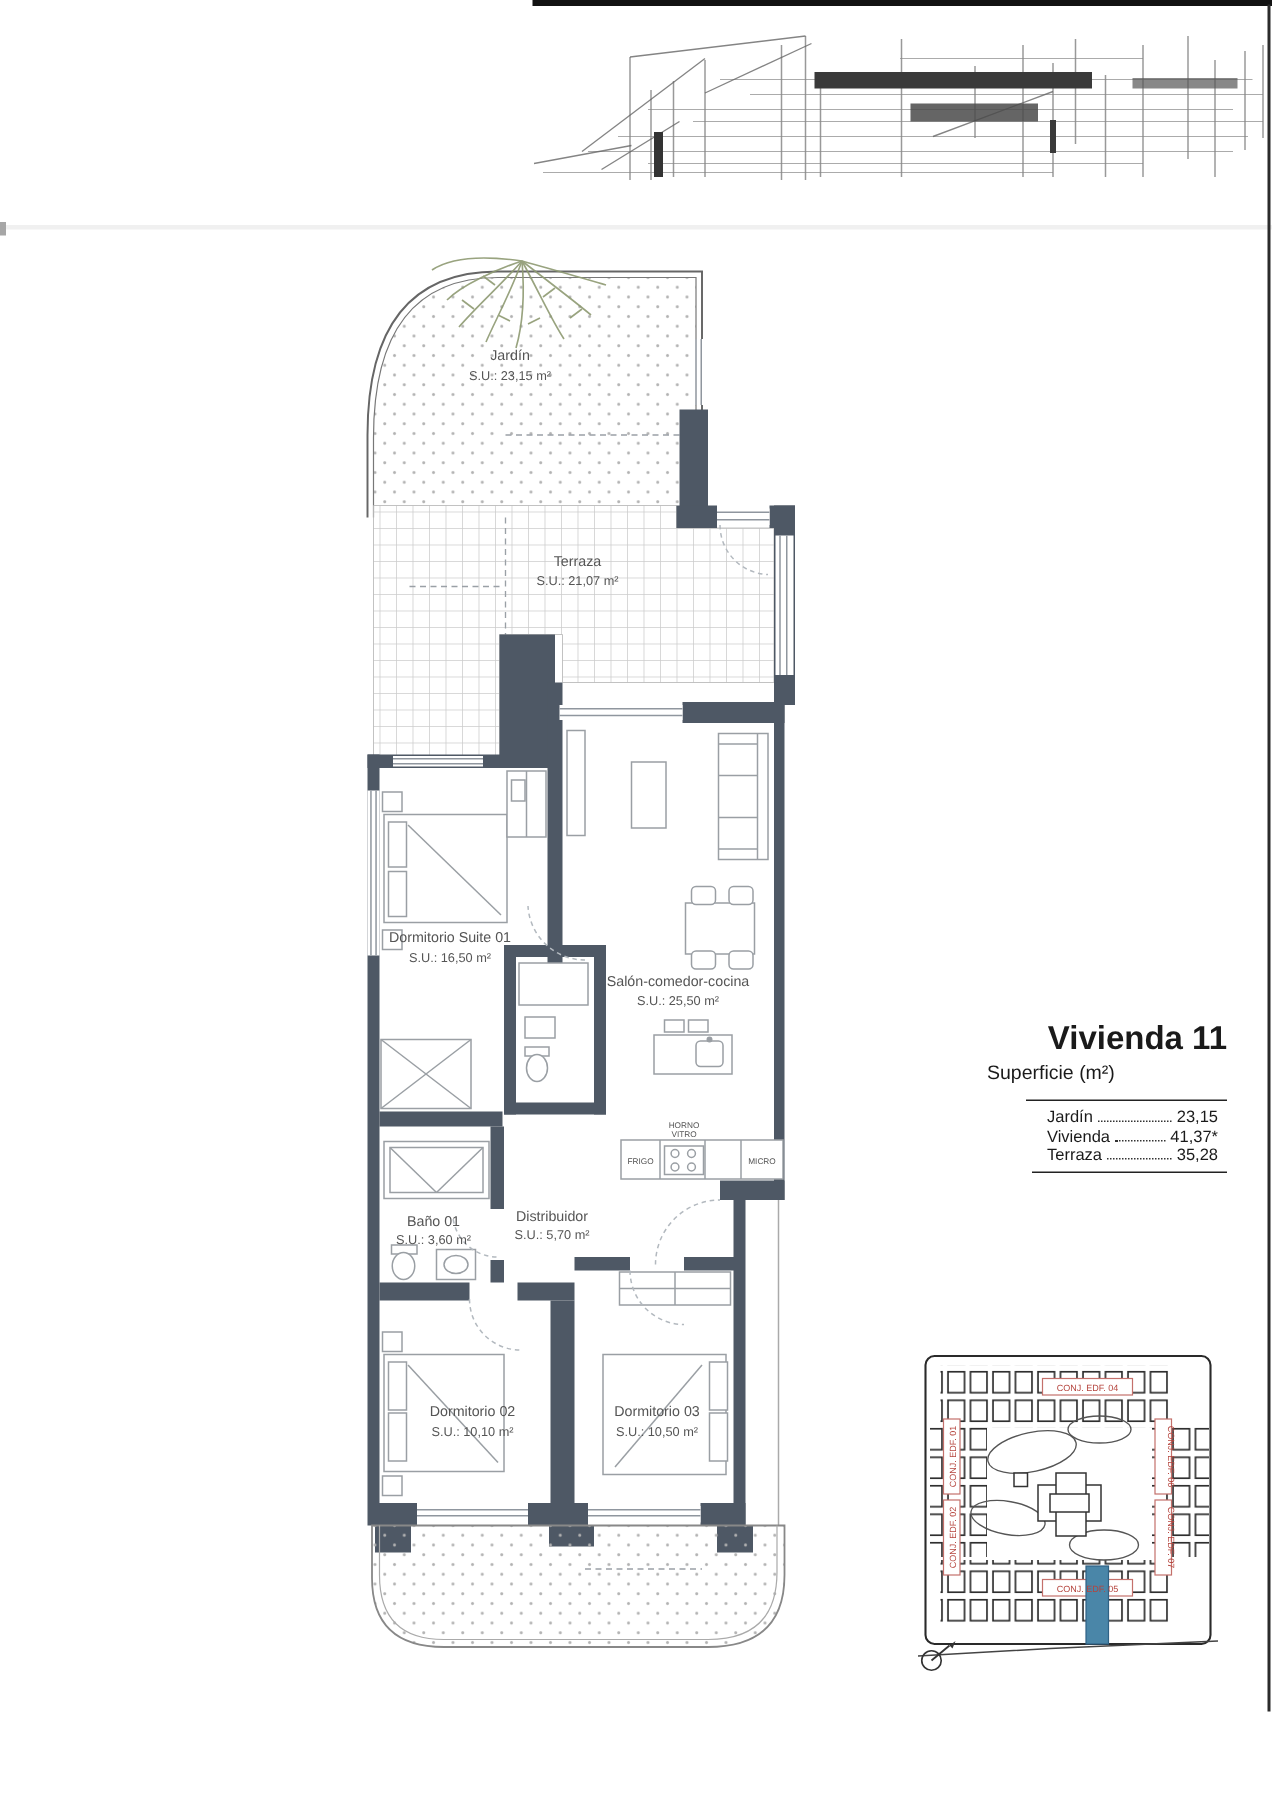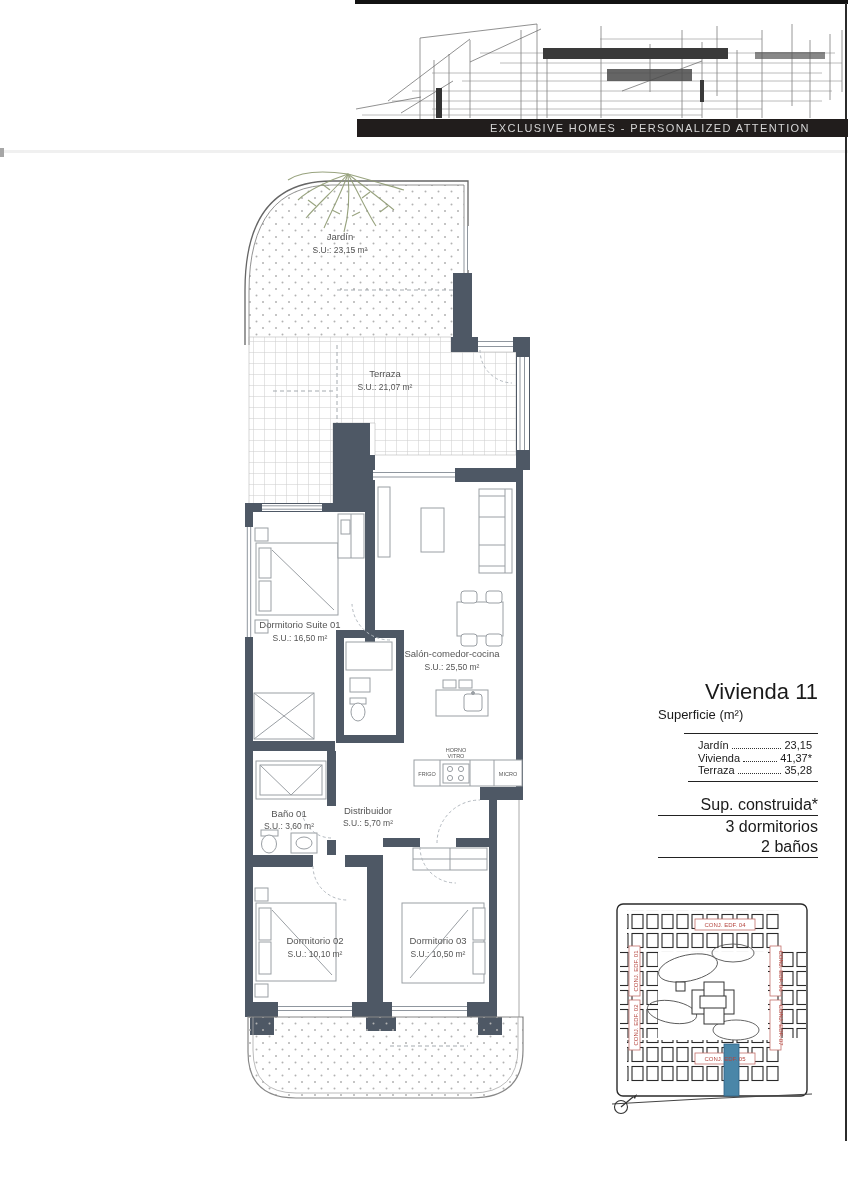--- a/index.html
+++ b/index.html
@@ -9,21 +9,21 @@
   
   #topbar{left:355px;top:0;width:493px;height:4px;background:#121212;}
   #banner{left:357px;top:119px;width:491px;height:18px;background:#211d1c;color:#d6d6d6;
           font-size:11px;letter-spacing:1.4px;display:flex;align-items:center;
           justify-content:center;padding-left:95px;box-sizing:border-box;white-space:nowrap;}
   #seam{left:0;top:150px;width:848px;height:3px;background:#f0f0f0;}
   #edge-line{left:845px;top:3px;width:2px;height:1138px;background:#2b2b2b;}
   #seam-nub{left:0;top:148px;width:4px;height:9px;background:#a6a6a6;}
   
   #info{left:658px;top:680px;width:160px;color:#1a1a1a;}
-  #info .title{font-size:22px;font-weight:normal;text-align:right;line-height:24px;}
+  #info .title{font-size:22px;font-weight:bold;text-align:right;line-height:24px;}
   #info .subtitle{font-size:13px;text-align:left;line-height:20px;margin-top:1px;}
   #info .rule{border:0;border-top:1.6px solid #222;margin:8px 0 5px 26px;}
   #info .rule2{border:0;border-top:1.6px solid #222;margin:4px 0 0 30px;}
   .arearow{display:flex;align-items:baseline;font-size:11px;line-height:12.6px;
            padding-left:40px;padding-right:6px;}
   .arearow .dots{flex:1;border-bottom:1.6px dotted #333;margin:0 3px 2px 3px;min-width:10px;}
   .totalrow{display:flex;justify-content:space-between;font-size:19px;font-weight:bold;
             padding:14px 8px 0 30px;}
   .footblock{margin-top:14px;font-size:16px;}
   .footblock .u{border-bottom:1.6px solid #222;padding-bottom:1px;text-align:right;}
@@ -80,23 +80,20 @@
       <line x1="622" y1="91" x2="702" y2="61"></line>
         <line x1="420" y1="38" x2="537" y2="24"></line>
     </g>
     <rect x="543" y="48" width="185" height="11" fill="#3a3a3a"></rect>
     <rect x="607" y="69" width="85" height="12" fill="#4a4a4a" opacity="0.85"></rect>
     <rect x="755" y="52" width="70" height="7" fill="#555" opacity="0.7"></rect>
     <rect x="436" y="88" width="6" height="30" fill="#333"></rect>
     <rect x="700" y="80" width="4" height="22" fill="#3a3a3a"></rect>
   </svg>
 
-  <div class="abs" id="banner">
-    <span>EXCLUSIVE HOMES - PERSONALIZED ATTENTION</span>
-  </div>
 
   <svg class="abs" style="left:240px;top:160px;" width="300" height="960" viewBox="240 160 300 960">
     <defs>
       <pattern id="dots" width="13" height="13" patternUnits="userSpaceOnUse">
         <circle cx="3" cy="3" r="1" fill="#b2b2b2"></circle>
           <circle cx="9.5" cy="9.5" r="1" fill="#b2b2b2"></circle>
       </pattern>
       <pattern id="grid" width="11" height="11" patternUnits="userSpaceOnUse">
         <path d="M11 0 H0 V11" stroke="#cccccc" stroke-width="1" fill="none"></path>
       </pattern>
@@ -318,25 +315,20 @@
       <span>Vivienda</span>
       <span class="dots"></span>
       <span>41,37*</span>
     </div>
     <div class="arearow">
       <span>Terraza</span>
       <span class="dots"></span>
       <span>35,28</span>
     </div>
     <hr class="rule2">
-    <div class="footblock">
-      <div class="u">Sup. construida*</div>
-      <div class="r">3 dormitorios</div>
-      <div class="r u">2 baños</div>
-    </div>
   </div>
 
   <svg class="abs" style="left:605px;top:890px;" width="215" height="235" viewBox="605 890 215 235">
     <defs>
       <pattern id="bld" width="15" height="19" patternUnits="userSpaceOnUse">
         <rect x="2" y="2.5" width="11" height="14" fill="#ffffff" stroke="#2a2a2a" stroke-width="1.1"></rect>
       </pattern>
     </defs>
     <rect x="617" y="904" width="190" height="192" rx="6" fill="#ffffff" stroke="#2a2a2a" stroke-width="1.4"></rect>
     <g>

